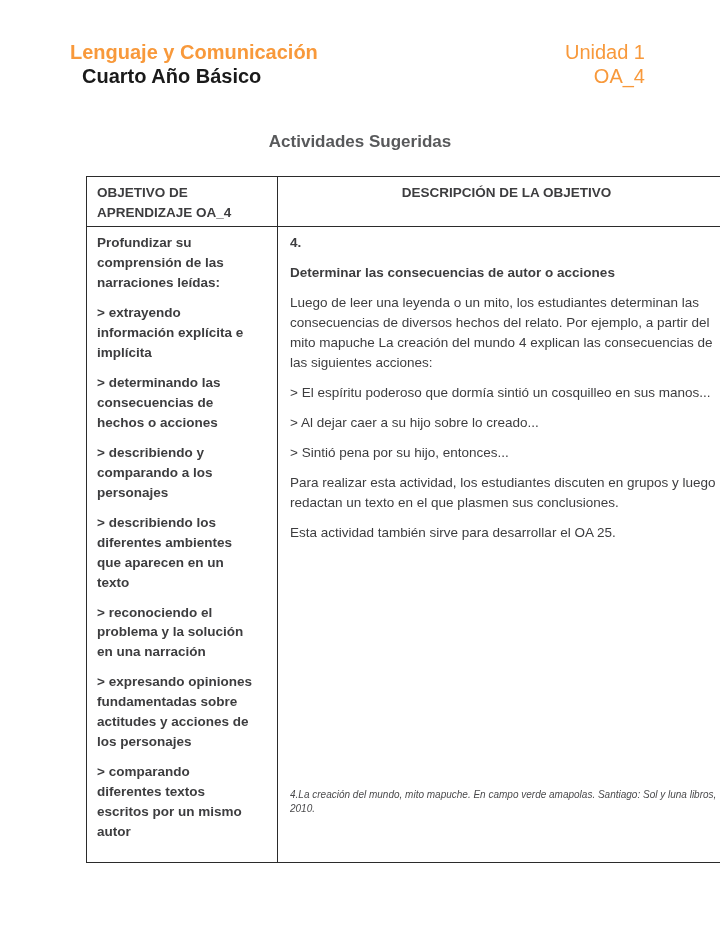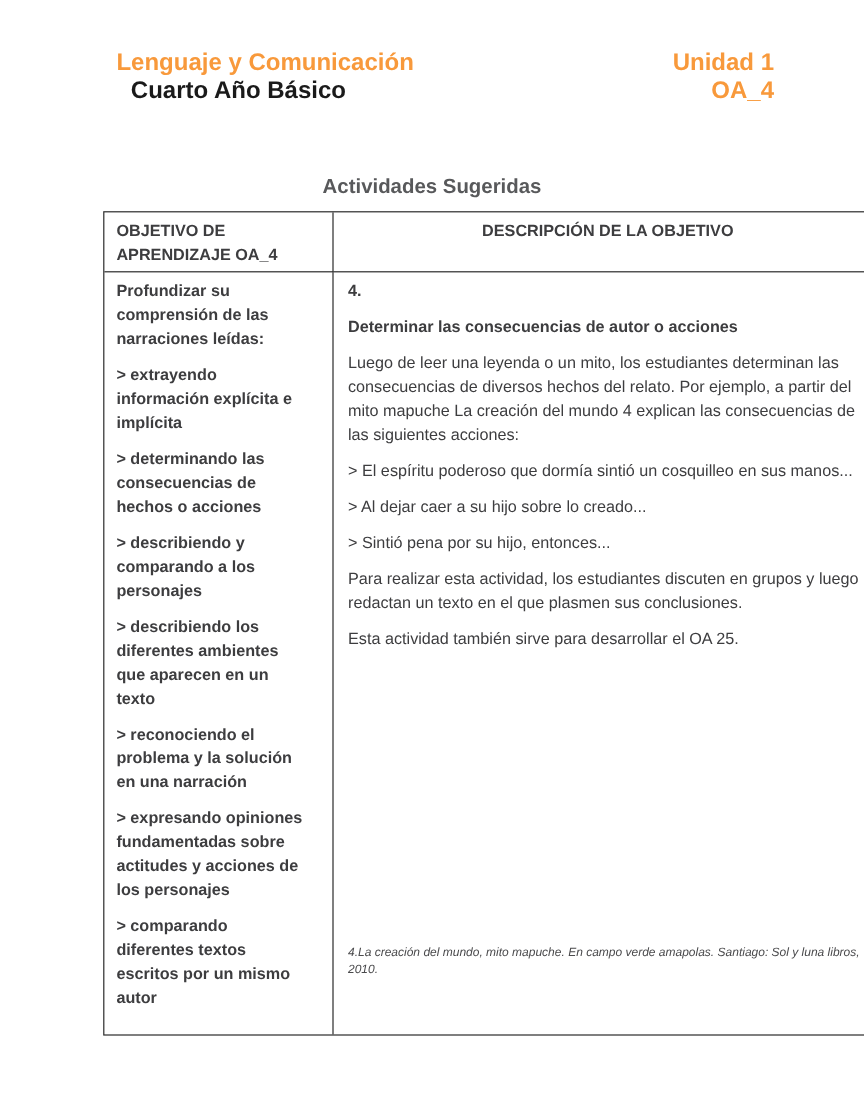--- a/index.html
+++ b/index.html
@@ -14,47 +14,47 @@
     position: relative;
     font-family: "Liberation Sans", sans-serif;
     color: #3d3d3f;
     box-sizing: border-box;
     overflow: hidden;
   }
   .header {
     display: flex;
     justify-content: space-between;
     align-items: flex-start;
-    padding: 40px 75px 0 97px;
+    padding: 40px 75px 0 70px;
   }
   .header-left .subject {
     font-size: 20px;
     font-weight: bold;
     color: #f8993b;
     line-height: 1.2;
   }
   .header-left .grade {
     font-size: 20px;
     font-weight: bold;
     color: #1a1a1a;
     line-height: 1.2;
     margin-left: 12px;
   }
   .header-right {
     text-align: right;
   }
   .header-right .unit,
   .header-right .oa {
     font-size: 20px;
-    font-weight: bold;
+    font-weight: normal;
     color: #f8993b;
     line-height: 1.2;
   }
   .page-title {
-    margin: 58px 0 0 0;
+    margin: 44px 0 0 0;
     text-align: center;
     font-size: 17px;
     font-weight: bold;
     color: #58595b;
   }
   .doc-table {
     position: absolute;
     left: 86px;
     top: 176px;
     width: 650px;

